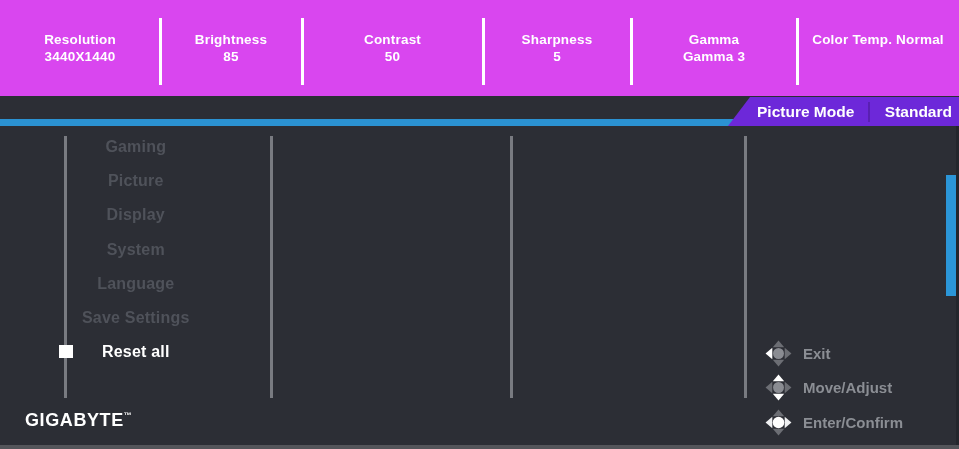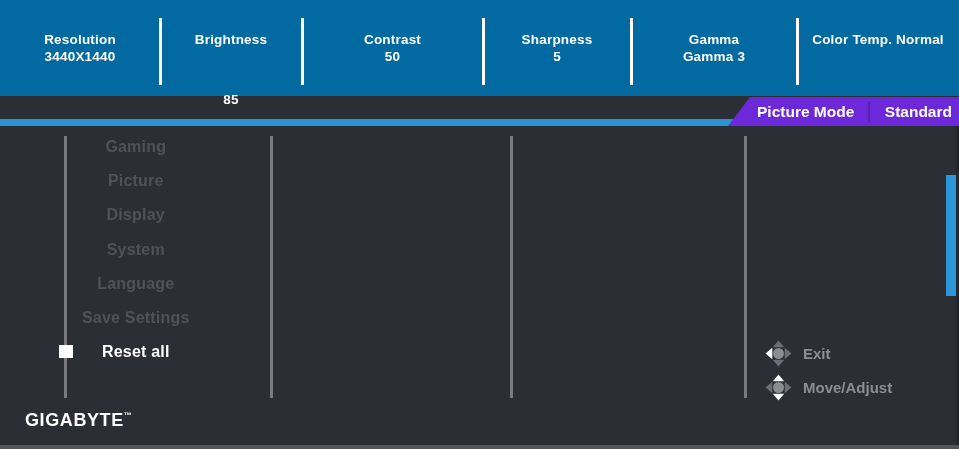--- a/index.html
+++ b/index.html
@@ -8,29 +8,29 @@
     font-family: "Liberation Sans", "DejaVu Sans", sans-serif;
     background: #2c2e35;
     position: relative;
     overflow: hidden;
   }
   #osd { position: absolute; inset: 0; width: 959px; height: 449px; }
 
   
   .top-bar {
     position: absolute; left: 0; top: 0; width: 959px; height: 96px;
-    background: #0369a1; display: flex;
+    background: #d946ef; display: flex;
   }
   .top-cell {
     display: flex; flex-direction: column; align-items: center;
     padding-top: 31px; color: #ffffff; font-weight: bold;
   }
   .top-cell .t-label { font-size: 13.5px; line-height: 17px; letter-spacing: 0.2px; }
   .top-cell .t-value { font-size: 13.5px; line-height: 17px; letter-spacing: 0.2px; }
-  .c0 { width: 160px; } .c1 { width: 142px; gap: 43px; } .c2 { width: 181px; }
+  .c0 { width: 160px; } .c1 { width: 142px; } .c2 { width: 181px; }
   .c3 { width: 148px; text-align: center; } .c4 { width: 166px; } .c5 { width: 162px; }
   .tsep {
     position: absolute; top: 18px; width: 3px; height: 67px; background: #ffffff;
   }
   .tsep.s0 { left: 159px; } .tsep.s1 { left: 301px; } .tsep.s2 { left: 482px; }
   .tsep.s3 { left: 630px; } .tsep.s4 { left: 796px; }
 
   
   .accent-line {
     position: absolute; left: 0; top: 119px; width: 959px; height: 7px;
@@ -178,19 +178,29 @@
     <div class="control-row">
       <svg viewBox="0 0 28 28">
         <path d="M14 1.5 L19.5 8 H8.5 Z" fill="#ffffff"></path>
         <path d="M14 26.5 L19.5 20 H8.5 Z" fill="#ffffff"></path>
         <path d="M1.5 14 L8 8.5 V19.5 Z" fill="#6c6e74"></path>
         <path d="M26.5 14 L20 8.5 V19.5 Z" fill="#6c6e74"></path>
         <circle cx="14" cy="14" r="5.3" fill="#8a8c92"></circle>
       </svg>
       <span class="hint-label">Move/Adjust</span>
     </div>
+    <div class="control-row">
+      <svg viewBox="0 0 28 28">
+        <path d="M14 1.5 L19.5 8 H8.5 Z" fill="#6c6e74"></path>
+        <path d="M14 26.5 L19.5 20 H8.5 Z" fill="#6c6e74"></path>
+        <path d="M1.5 14 L8 8.5 V19.5 Z" fill="#eff0f2"></path>
+        <path d="M26.5 14 L20 8.5 V19.5 Z" fill="#eff0f2"></path>
+        <circle cx="14" cy="14" r="5.6" fill="#ffffff"></circle>
+      </svg>
+      <span class="hint-label">Enter/Confirm</span>
+    </div>
   </div>
 
   <div class="right-strip"></div>
   <div class="scrollbar"></div>
   <div class="bottom-strip"></div>
 
 </div>
 
 </body></html>

